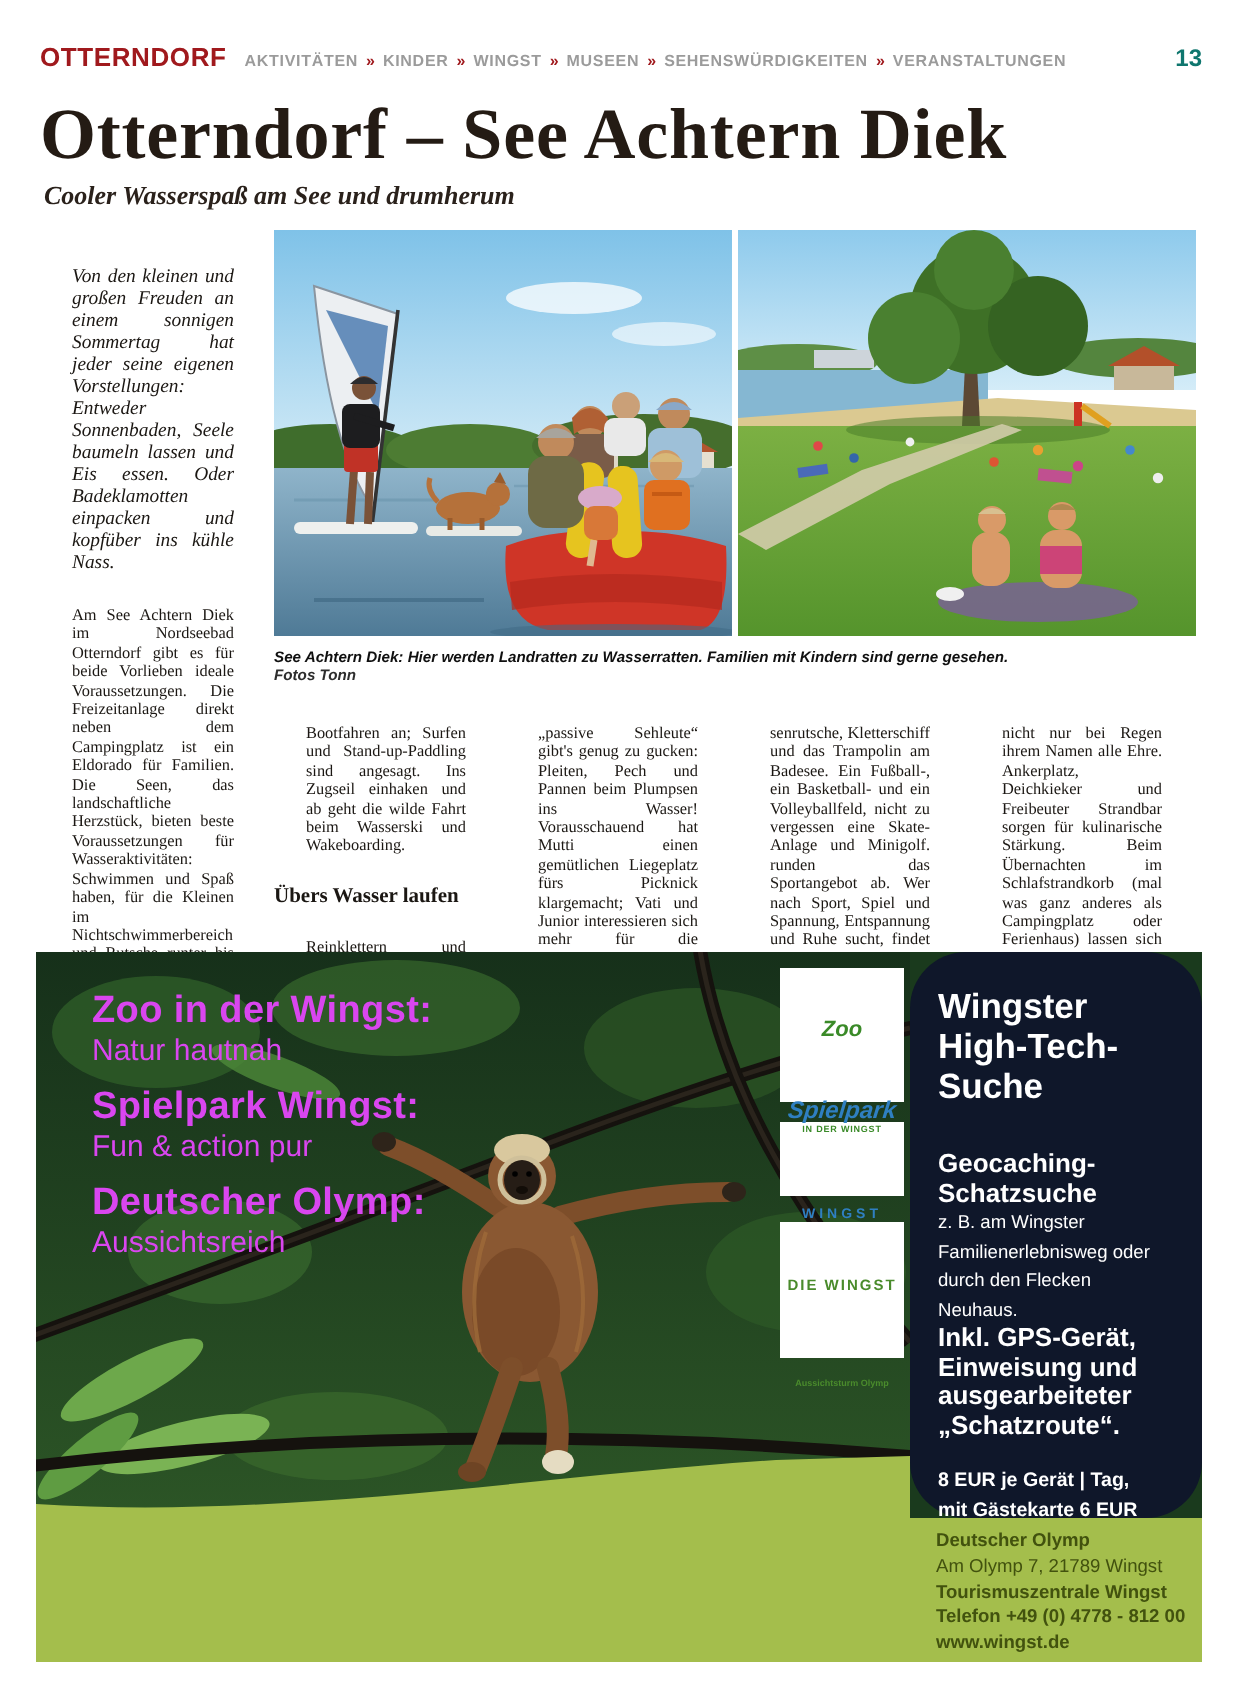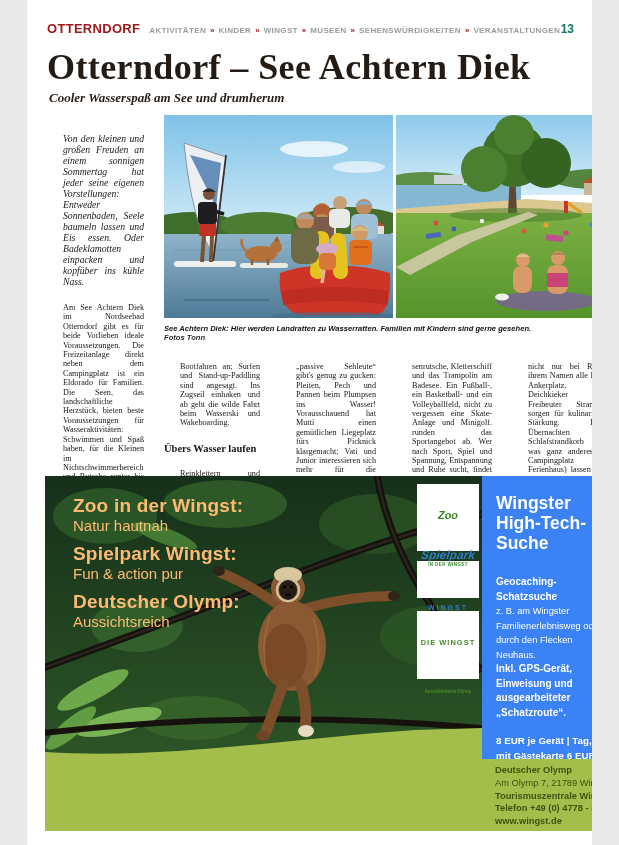--- a/index.html
+++ b/index.html
@@ -1,16 +1,16 @@
 <!DOCTYPE html>
 <html lang="de"><head>
 <meta charset="utf-8">
 <style>
   html,body{margin:0;padding:0;background:#e9e9e9;}
-  .page{position:relative;width:565px;height:845px;background:#ffffff;font-family:"Liberation Sans",sans-serif;overflow:hidden;margin:0 auto;}
+  .page{position:relative;width:619px;height:845px;background:#ffffff;font-family:"Liberation Sans",sans-serif;overflow:hidden;margin:0 auto;}
 
   
   .header{position:absolute;left:20px;right:18px;top:21px;display:flex;align-items:baseline;}
   .brand{font-size:13px;font-weight:bold;color:#a0191d;letter-spacing:.3px;}
   .nav{display:flex;gap:4px;align-items:baseline;margin-left:9px;}
   .nav-item{font-size:8px;font-weight:bold;color:#9b9b9b;letter-spacing:.35px;}
   .nav-sep{font-size:8px;font-weight:bold;color:#a0191d;}
   .pagenum{margin-left:auto;font-size:12px;font-weight:bold;color:#0f766e;}
 
   
@@ -31,39 +31,39 @@
   .col{position:absolute;top:346px;width:112px;font-family:"Liberation Serif",serif;font-size:8.2px;line-height:9.4px;color:#1b1713;text-align:justify;hyphens:auto;}
   .col p{margin:16px;}
   .col1{left:20px;top:117px;width:113px;}
   .intro{font-style:italic;font-size:9.7px;line-height:11px;margin-bottom:4px !important;}
   .col2{left:137px;}.col3{left:253px;}.col4{left:369px;}.col5{left:485px;}
   .subhead{font-size:10.5px;font-weight:bold;margin:4px 0 1px 0 !important;text-align:left;}
 
   
   .ad{position:absolute;left:18px;top:476px;width:583px;height:355px;overflow:hidden;background:#1a3a1d;}
   .ad-photo{position:absolute;left:0;top:0;width:437px;height:283px;}
-  .ad-headlines{position:absolute;left:28px;top:19px;color:#fdba74;}
+  .ad-headlines{position:absolute;left:28px;top:19px;color:#d946ef;}
   .hl-bold{font-size:19px;font-weight:bold;line-height:22px;letter-spacing:.2px;}
   .hl-sub{font-size:15px;line-height:17px;margin-bottom:9px;}
 
   .ad-logos{position:absolute;left:372px;top:8px;width:62px;}
   .logo-box{background:#fff;width:62px;box-sizing:border-box;display:flex;flex-direction:column;align-items:center;justify-content:center;text-align:center;gap:42px;}
   .logo-zoo{height:67px;}
   .logo-spielpark{height:37px;margin-top:10px;}
   .logo-wingst{height:68px;margin-top:13px;}
   .zoo-name{font-size:11px;font-weight:bold;font-style:italic;color:#3a8a28;line-height:10px;}
   .zoo-tag{font-size:4.5px;font-weight:bold;color:#3a8a28;letter-spacing:.4px;}
   .sp-name{font-size:12px;font-weight:bold;font-style:italic;color:#2f7fc1;line-height:13px;transform:skewX(-6deg);}
   .sp-tag{font-size:7px;font-weight:bold;color:#2f7fc1;letter-spacing:2px;}
   .wg-name{font-size:7.5px;font-weight:bold;color:#4a8b2c;letter-spacing:1px;line-height:9px;}
   .wg-tag{font-size:4.5px;font-weight:bold;color:#4a8b2c;}
 
-  .ad-panel{position:absolute;right:0;top:0;width:146px;height:283px;background:#3b82f6;color:#ffffff;padding:17px 14px;box-sizing:border-box;}
+  .ad-panel{position:absolute;right:0;top:0;width:146px;height:283px;background:#0f172a;color:#ffffff;padding:17px 14px;box-sizing:border-box;border-radius:28px;}
   .panel-title{font-size:17.5px;font-weight:bold;line-height:20px;}
-  .panel-bold{font-weight:bold;font-size:10px;line-height:14.5px;}
+  .panel-bold{font-weight:bold;font-size:13px;line-height:14.5px;}
   .panel-text{font-size:9.3px;line-height:14.5px;}
   .mt1{margin-top:22px;}
   .panel-price{font-weight:bold;font-size:9.8px;line-height:14.5px;margin-top:14px;}
 
   .wave{position:absolute;left:0;top:250px;width:437px;height:34px;}
   .ad-footer{position:absolute;left:0;bottom:0;width:583px;height:72px;background:#a4be4c;}
   .footer-left{position:absolute;left:27px;top:11px;font-size:9.3px;line-height:13.2px;color:#42520e;}
   .footer-right{position:absolute;left:450px;top:5px;font-size:9.3px;line-height:12.8px;color:#42520e;}
   .f-bold{font-weight:bold;}
 </style>

